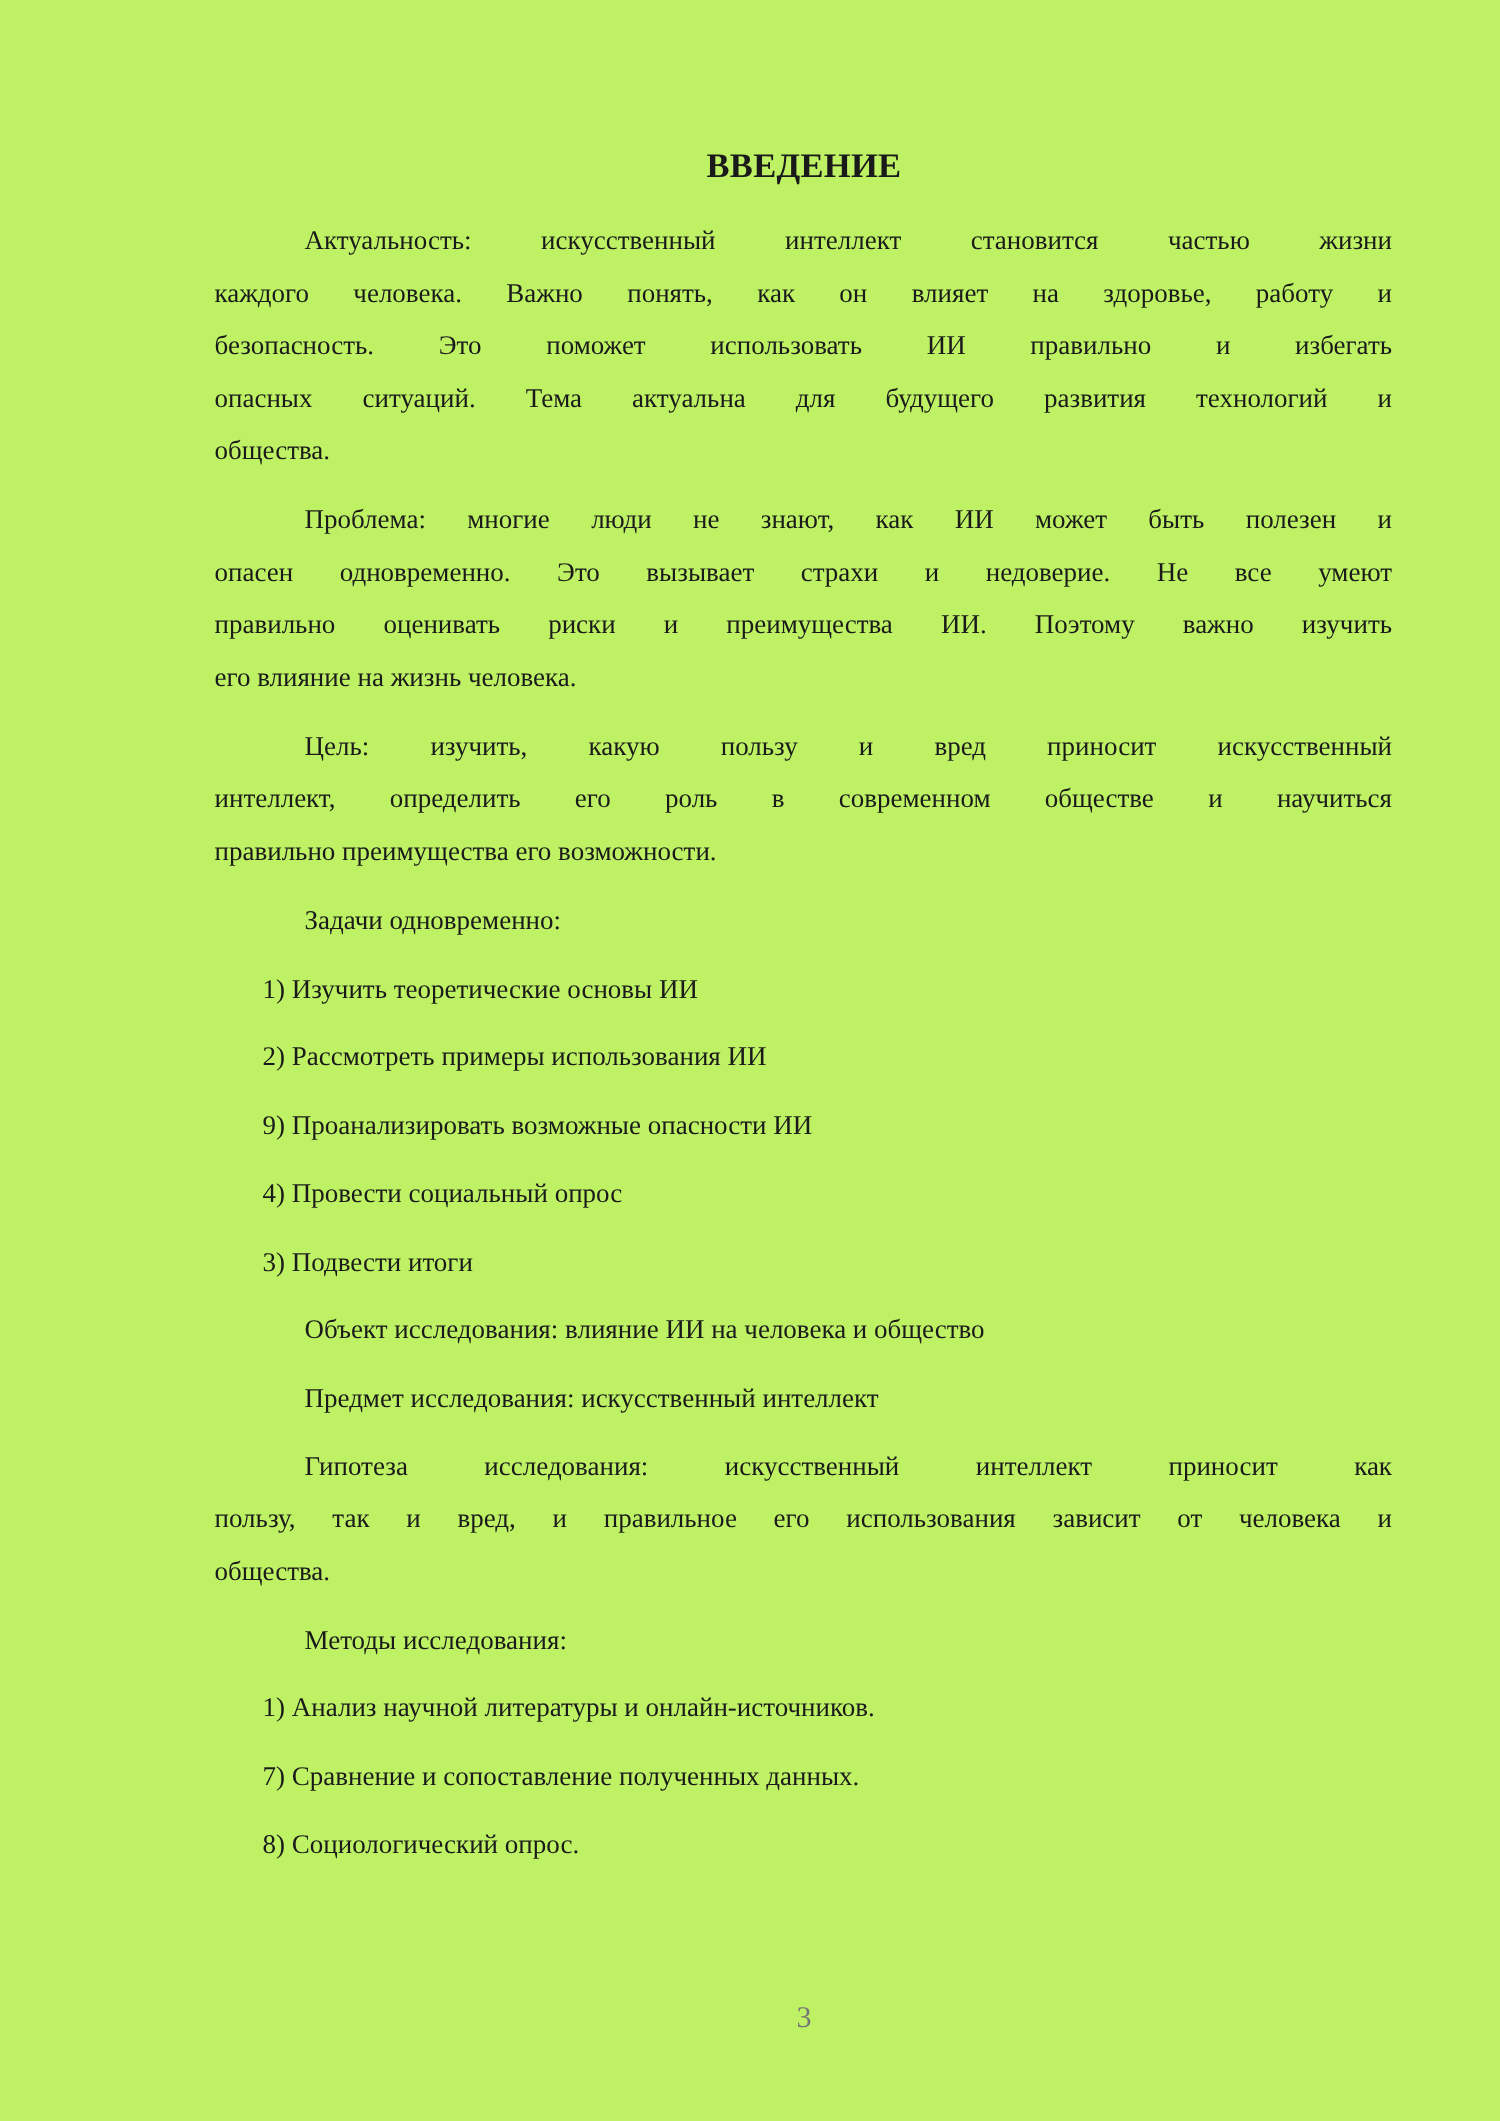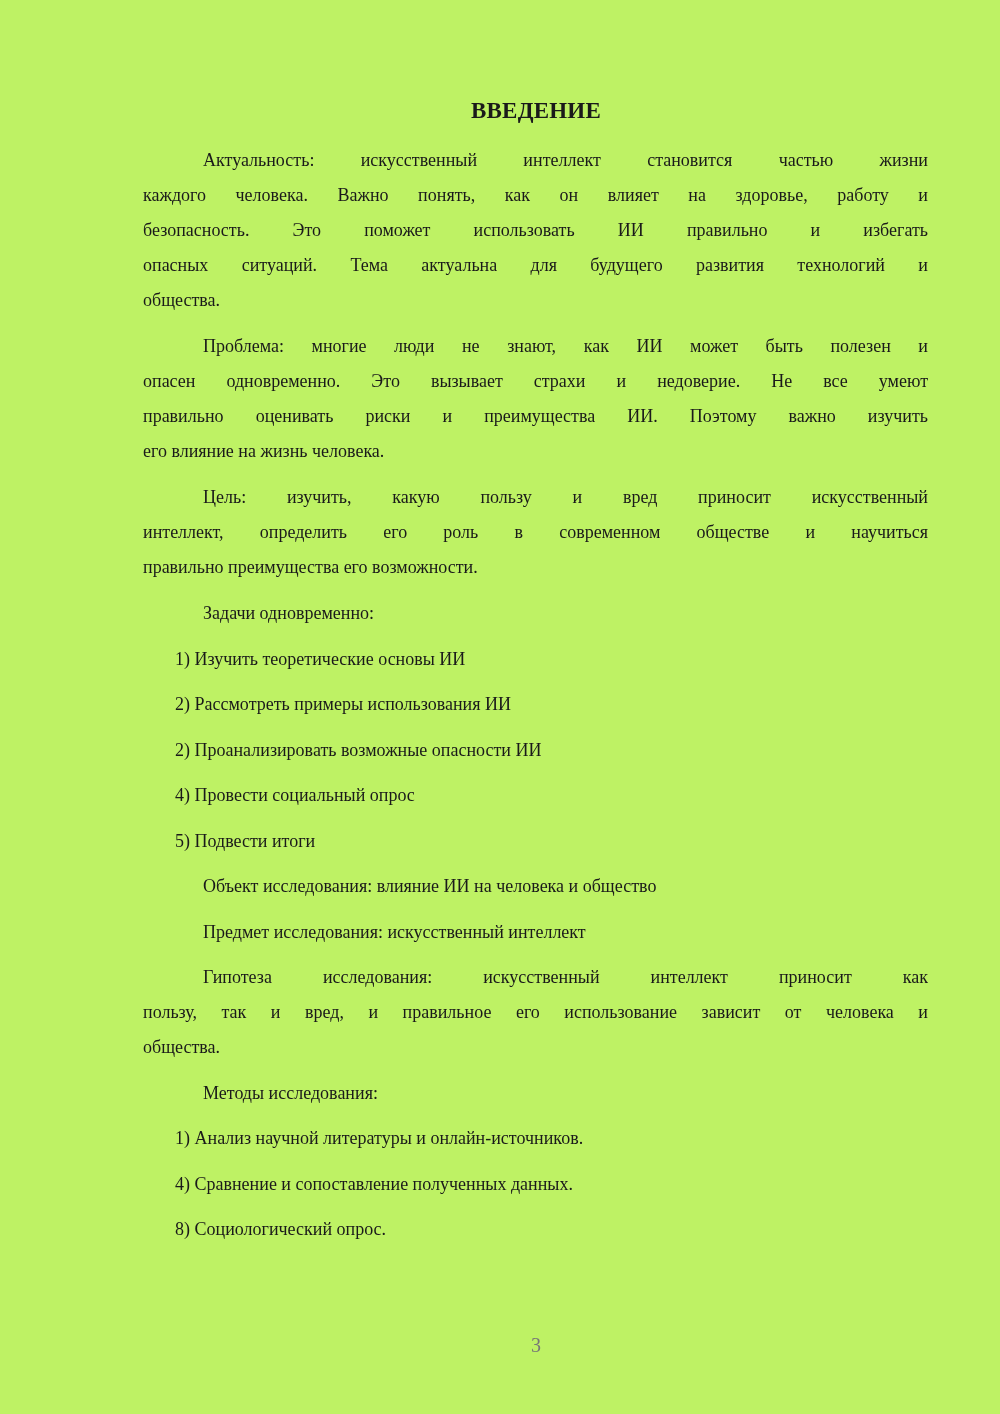--- a/index.html
+++ b/index.html
@@ -82,35 +82,35 @@
   <div>
     <div class="line indent justify" style="top:483px">Цель: изучить, какую пользу и вред приносит искусственный</div>
     <div class="line justify" style="top:518px">интеллект, определить его роль в современном обществе и научиться</div>
     <div class="line" style="top:553px">правильно преимущества его возможности.</div>
   </div>
 
   <div>
     <div class="line indent" style="top:599px">Задачи одновременно:</div>
     <div class="line list" style="top:645px">1) Изучить теоретические основы ИИ</div>
     <div class="line list" style="top:690px">2) Рассмотреть примеры использования ИИ</div>
-    <div class="line list" style="top:736px">2) Проанализировать возможные опасности ИИ</div>
+    <div class="line list" style="top:736px">9) Проанализировать возможные опасности ИИ</div>
     <div class="line list" style="top:781px">4) Провести социальный опрос</div>
-    <div class="line list" style="top:827px">5) Подвести итоги</div>
+    <div class="line list" style="top:827px">3) Подвести итоги</div>
   </div>
 
   <div class="line indent" style="top:918px">Предмет исследования: искусственный интеллект</div>
   <div class="line indent" style="top:872px">Объект исследования: влияние ИИ на человека и общество</div>
 
   <div>
     <div class="line indent justify" style="top:963px">Гипотеза исследования: искусственный интеллект приносит как</div>
-    <div class="line justify" style="top:998px">пользу, так и вред, и правильное его использование зависит от человека и</div>
+    <div class="line justify" style="top:998px">пользу, так и вред, и правильное его использования зависит от человека и</div>
     <div class="line" style="top:1033px">общества.</div>
   </div>
 
   <div>
     <div class="line indent" style="top:1079px">Методы исследования:</div>
     <div class="line list" style="top:1124px">1) Анализ научной литературы и онлайн-источников.</div>
-    <div class="line list" style="top:1170px">4) Сравнение и сопоставление полученных данных.</div>
+    <div class="line list" style="top:1170px">7) Сравнение и сопоставление полученных данных.</div>
     <div class="line list" style="top:1215px">8) Социологический опрос.</div>
   </div>
 
   <div class="page-number">3</div>
 </div>
 
 </body></html>

